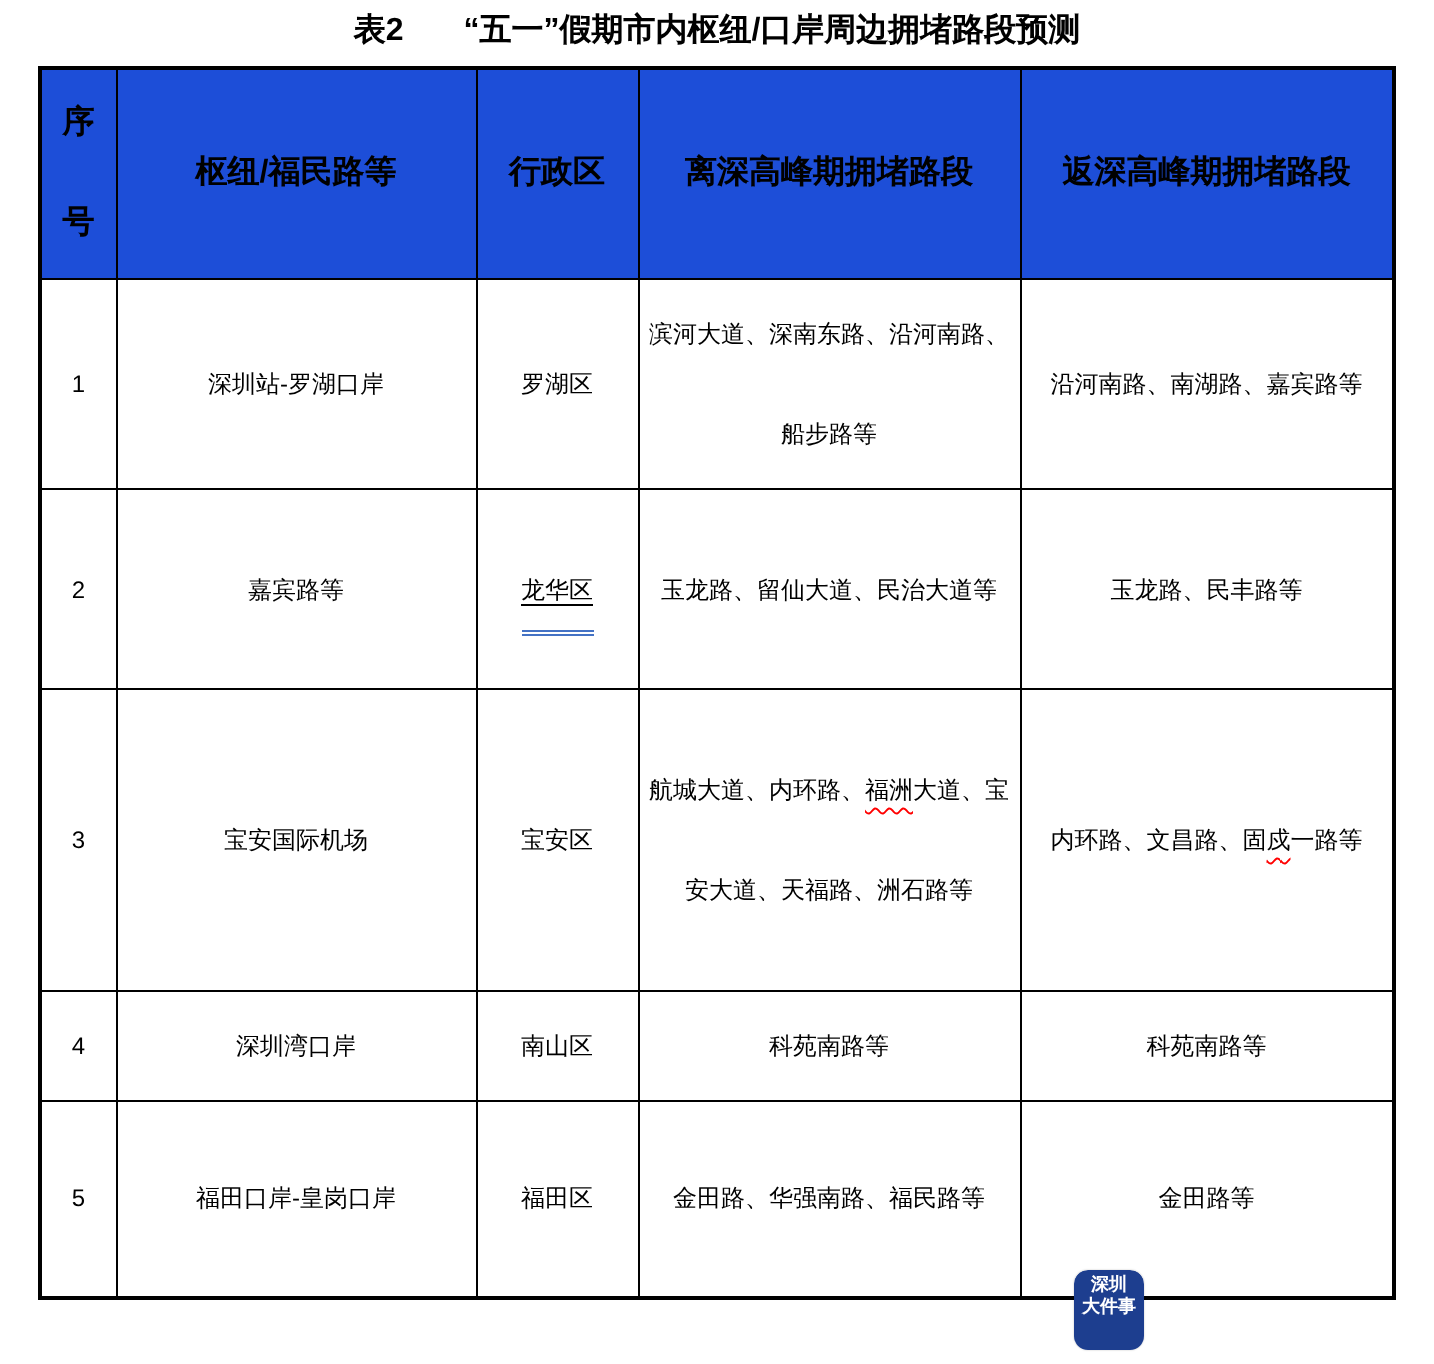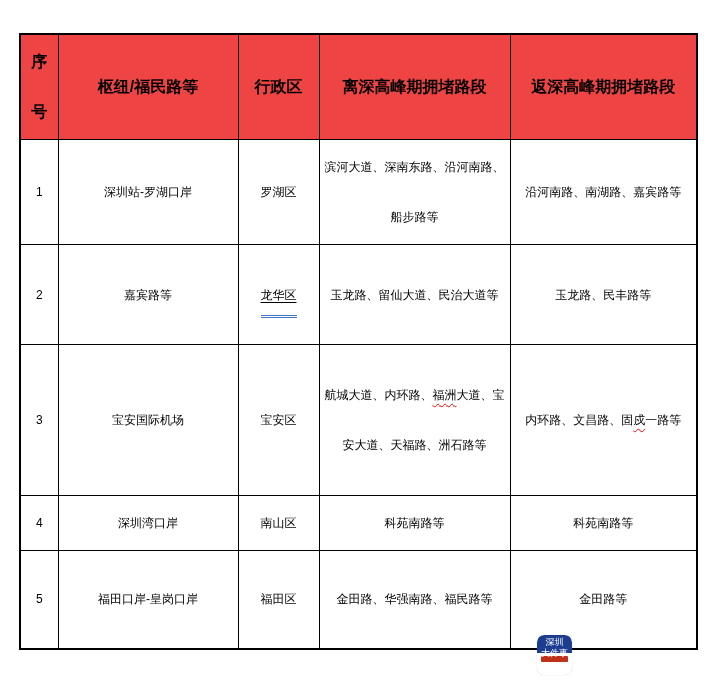--- a/index.html
+++ b/index.html
@@ -26,21 +26,21 @@
     width: 677px; table-layout: fixed;
     border-collapse: collapse;
     border: 2px solid #000;
   }
   .traffic-table th, .traffic-table td {
     border: 1px solid #000;
     text-align: center; vertical-align: middle;
     padding: 2px 5px;
     overflow: hidden;
   }
-  .traffic-table thead tr { height: 102px; background: #ef4444; }
+  .traffic-table thead tr { height: 102px; background: #1d4ed8; }
   .traffic-table th { font-size: 16px; font-weight: bold; line-height: 50px; }
   .traffic-table td { font-size: 12px; line-height: 50px; }
   tbody tr:nth-child(1) { height: 101px; }
   tbody tr:nth-child(2) { height: 100px; }
   tbody tr:nth-child(3) { height: 151px; }
   tbody tr:nth-child(4) { height: 49px; }
   tbody tr:nth-child(5) { height: 98px; }
 
   .vertical-header {
     width: 20px; margin: 0 auto;
@@ -64,23 +64,23 @@
 
   
   .app-icon {
     position: absolute; left: 537px; top: 635px;
     width: 35px; height: 40px;
     background: #ffffff; border-radius: 7px;
     overflow: hidden;
     box-shadow: 0 0 1px rgba(0,0,0,0.25);
   }
   .app-icon-blue {
-    width: 100%; height: 18px;
+    width: 100%; height: 40px;
     background: #1d3e8f;
-    color: #ffffff; font-weight: normal;
+    color: #ffffff; font-weight: bold;
     font-size: 9px; line-height: 11px;
     text-align: center; padding-top: 2px;
     border-radius: 7px 7px 0 0;
   }
   .app-icon-red {
     width: 27px; height: 6px;
     margin: 3px auto 0 auto;
     background: #c0311a;
     border-radius: 1px;
   }
@@ -89,20 +89,23 @@
     font-size: 22px; line-height: 26px;
     color: #d6d6d6; letter-spacing: 3px;
     white-space: nowrap;
   }
 </style>
 </head>
 <body>
 
 <div class="page">
 
+  <div class="title">
+    <span>表2</span><span class="title-gap"></span><span>“五一”假期市内枢纽/口岸周边拥堵路段预测</span>
+  </div>
 
   <table class="traffic-table">
     <colgroup>
       <col style="width:38px">
       <col style="width:180px">
       <col style="width:81px">
       <col style="width:191px">
       <col style="width:187px">
     </colgroup>
     <thead>

